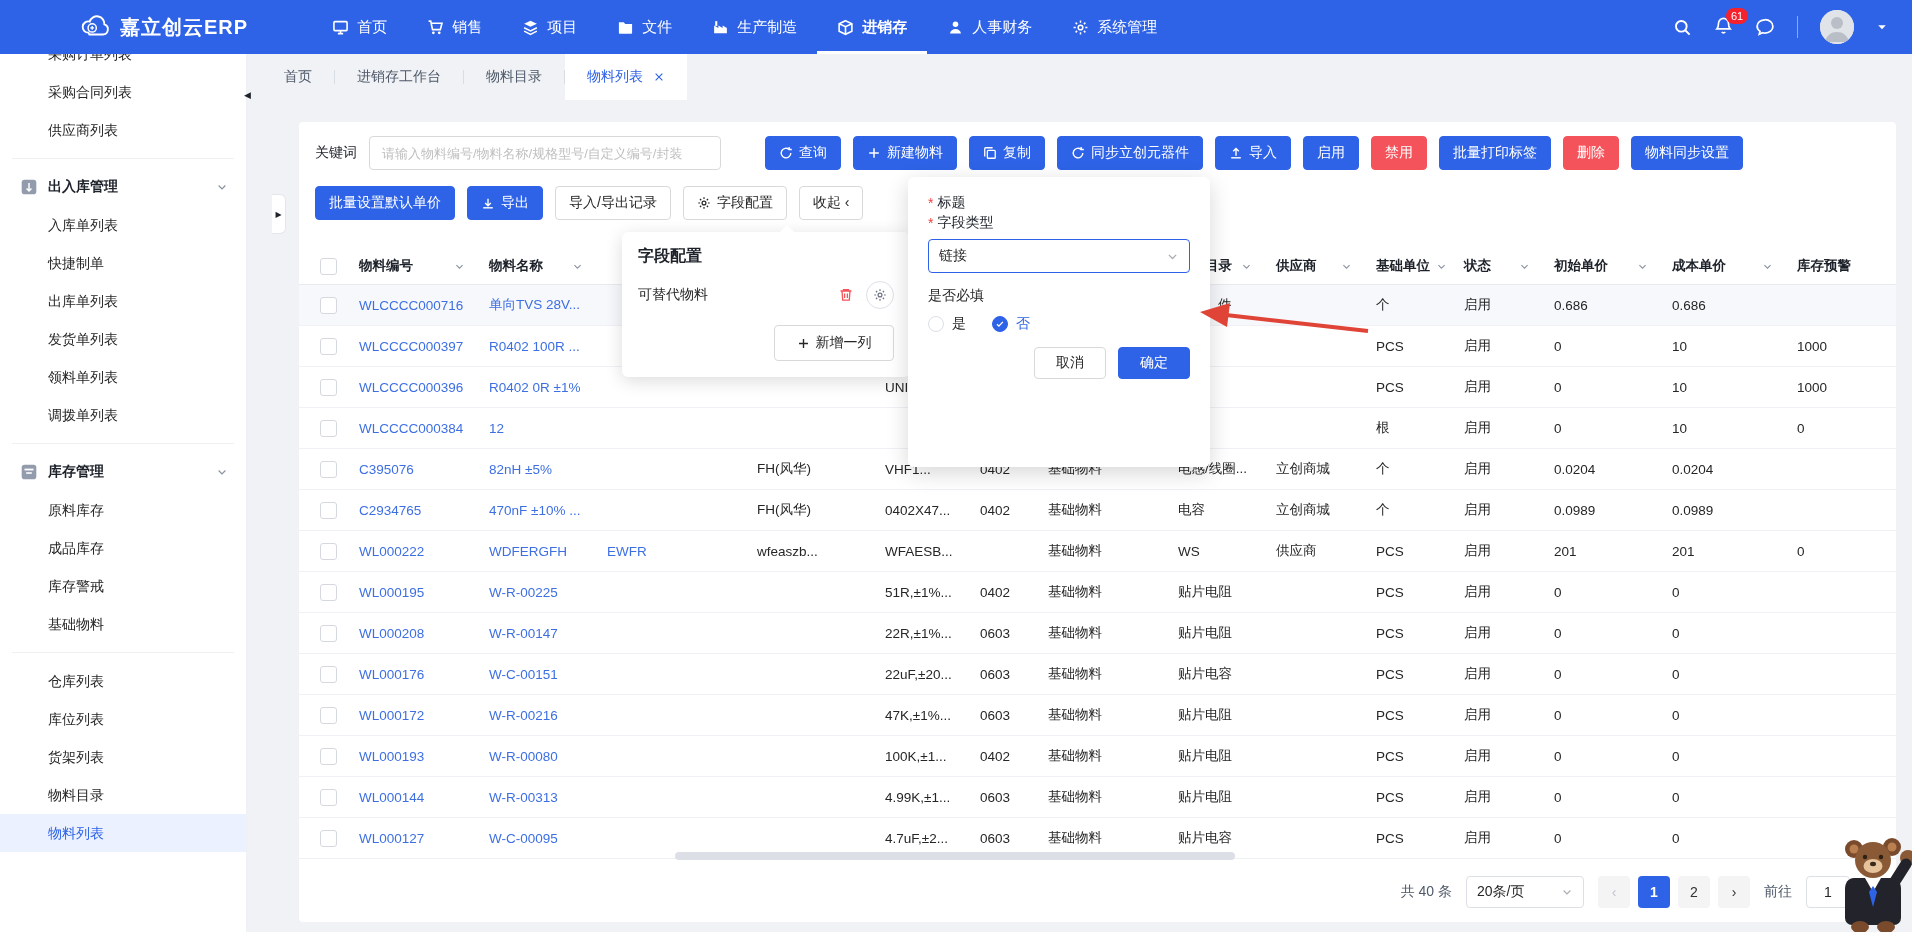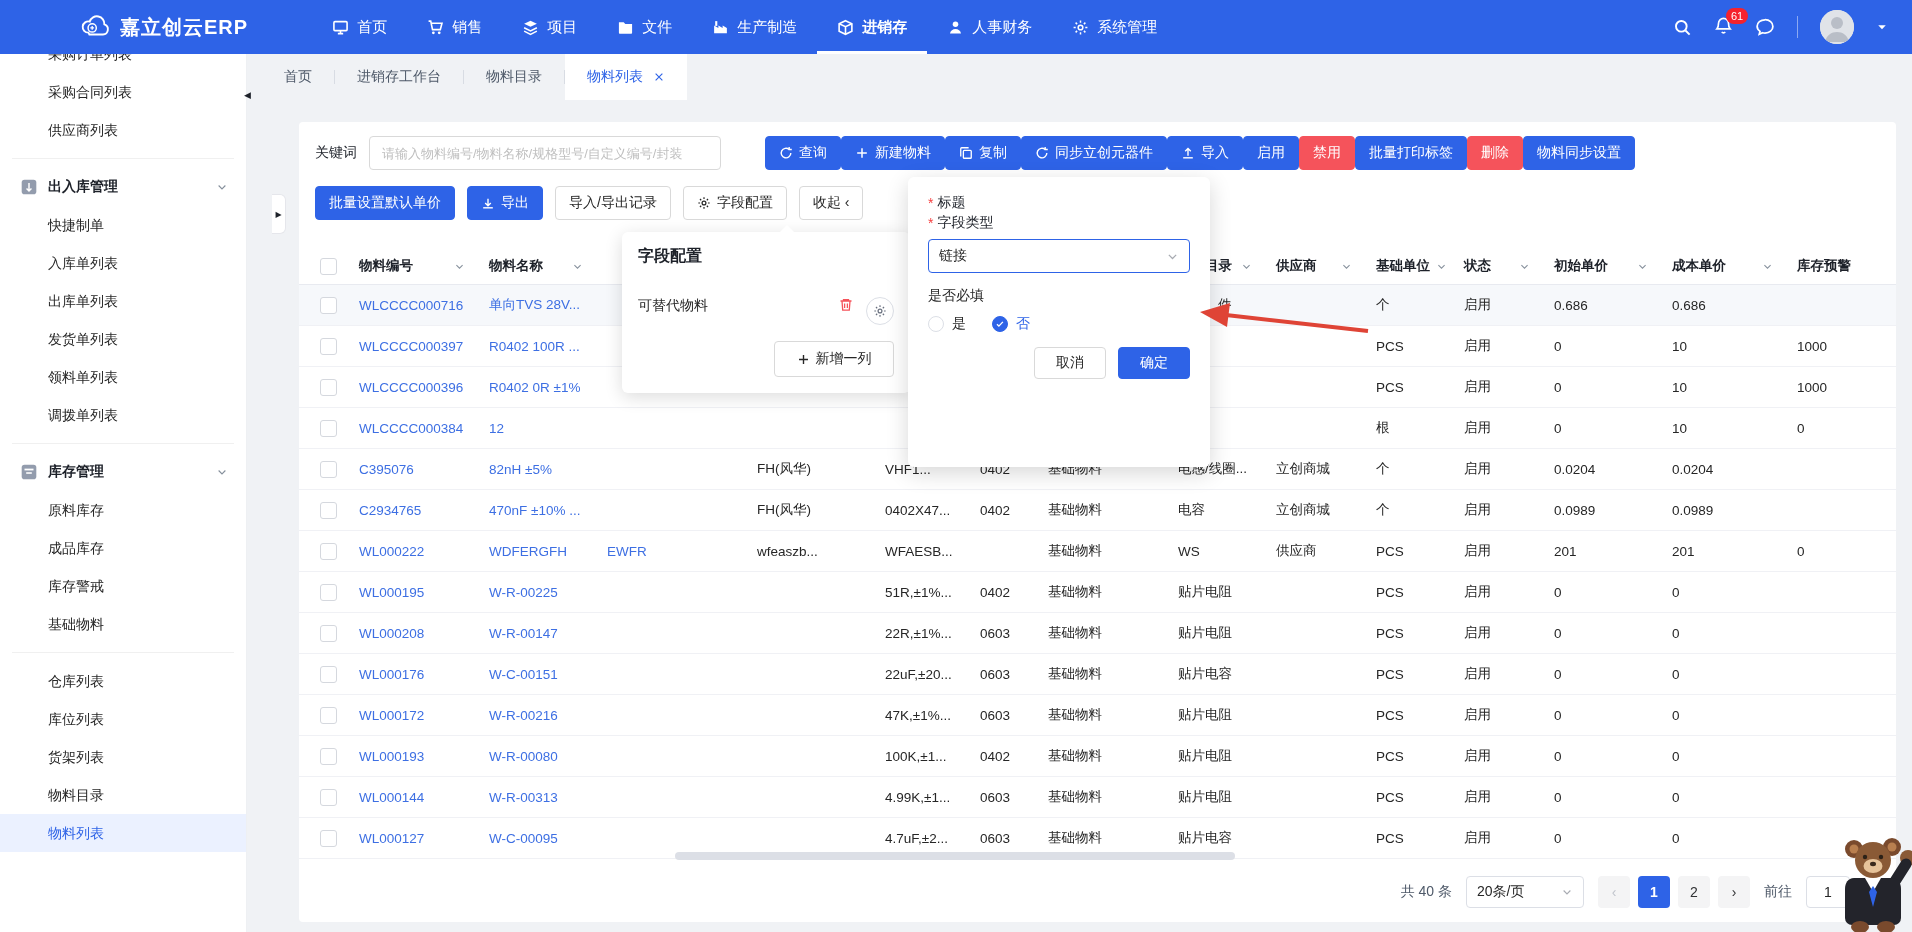--- a/index.html
+++ b/index.html
@@ -95,21 +95,21 @@
   #goto-input{width:44px;height:32px;border:1px solid #dcdfe6;border-radius:4px;text-align:center;
               font-size:14px;color:#262626;box-sizing:border-box;outline:none;
               font-family:"Liberation Sans","DejaVu Sans",sans-serif;}
 
   
   #field-popover{position:absolute;left:622px;top:232px;width:288px;background:#fff;border-radius:6px;
                  box-shadow:0 4px 18px rgba(0,0,0,.14);padding:14px 16px 14px 16px;box-sizing:border-box;z-index:60;}
   #field-popover:before{content:"";position:absolute;top:-5px;left:160px;width:10px;height:10px;background:#fff;
                  transform:rotate(45deg);}
   #popover-title{font-size:16px;font-weight:bold;color:#1d2129;}
-  #popover-row{display:flex;align-items:flex-start;margin-top:30px;}
+  #popover-row{display:flex;align-items:center;margin-top:14px;}
   #popover-field-name{font-size:14px;color:#262626;}
   #popover-trash{margin-left:auto;width:16px;height:16px;color:#f5535b;cursor:pointer;}
   #popover-gearbtn{margin-left:12px;width:26px;height:26px;border:1px solid #dcdfe6;border-radius:50%;
                    display:flex;align-items:center;justify-content:center;color:#6b7280;cursor:pointer;}
   #popover-gearbtn .ic{width:14px;height:14px;}
   #add-column-btn{margin:16px 0 2px auto;display:flex;align-items:center;justify-content:center;gap:6px;
                   width:118px;height:34px;border:1px solid #d9d9d9;border-radius:4px;font-size:14px;
                   color:#262626;cursor:pointer;}
   #add-column-btn .ic{width:13px;height:13px;}
 
@@ -277,22 +277,22 @@
               <path d="M8 4.5v7M5.8 9.3 8 11.5l2.2-2.2" stroke="#fff" stroke-width="1.3" fill="none"></path>
             </svg>
           </span>
           <span>出入库管理</span>
           <span class="ic chev">
             <svg viewBox="0 0 16 16">
               <path d="M3.5 6l4.5 4.5L12.5 6" fill="none" stroke="currentColor" stroke-width="1.5"></path>
             </svg>
           </span>
         </div>
+        <div class="sb-item">入库单列表</div>
         <div class="sb-item">快捷制单</div>
-        <div class="sb-item">入库单列表</div>
         <div class="sb-item">出库单列表</div>
         <div class="sb-item">发货单列表</div>
         <div class="sb-item">领料单列表</div>
         <div class="sb-item">调拨单列表</div>
         <div class="sb-divider"></div>
         <div class="sb-section">
           <span class="ic" style="width:18px;height:18px">
             <svg viewBox="0 0 16 16">
               <rect x="1.5" y="1.5" width="13" height="13" rx="2.5" fill="#939cad"></rect>
               <rect x="4" y="5" width="8" height="1.6" fill="#fff"></rect>
@@ -342,21 +342,21 @@
           </span>
         </div>
       </div>
     <span id="collapse-handle-top">◀</span>
     <span id="collapse-handle-card">▶</span>
 
     <div id="card">
       <div id="filter-row">
         <label id="kw-label">关键词</label>
         <input id="kw-input" placeholder="请输入物料编号/物料名称/规格型号/自定义编号/封装" style="">
-        <div id="toolbar-primary" style="display:flex;align-items:center;padding-left:32px;">
+        <div id="toolbar-primary" style="display:flex;gap:12px;align-items:center;padding-left:32px;">
             <button class="btn primary">
               <span class="ic" style="width:14px;height:14px">
                 <svg viewBox="0 0 16 16">
                   <path d="M13.5 8A5.5 5.5 0 1 1 11.6 3.9" fill="none" stroke="currentColor" stroke-width="1.6"></path>
                   <path d="M11.6 1v3h3" fill="none" stroke="currentColor" stroke-width="1.6"></path>
                 </svg>
               </span>
               <span>查询</span>
             </button>
             <button class="btn primary">

